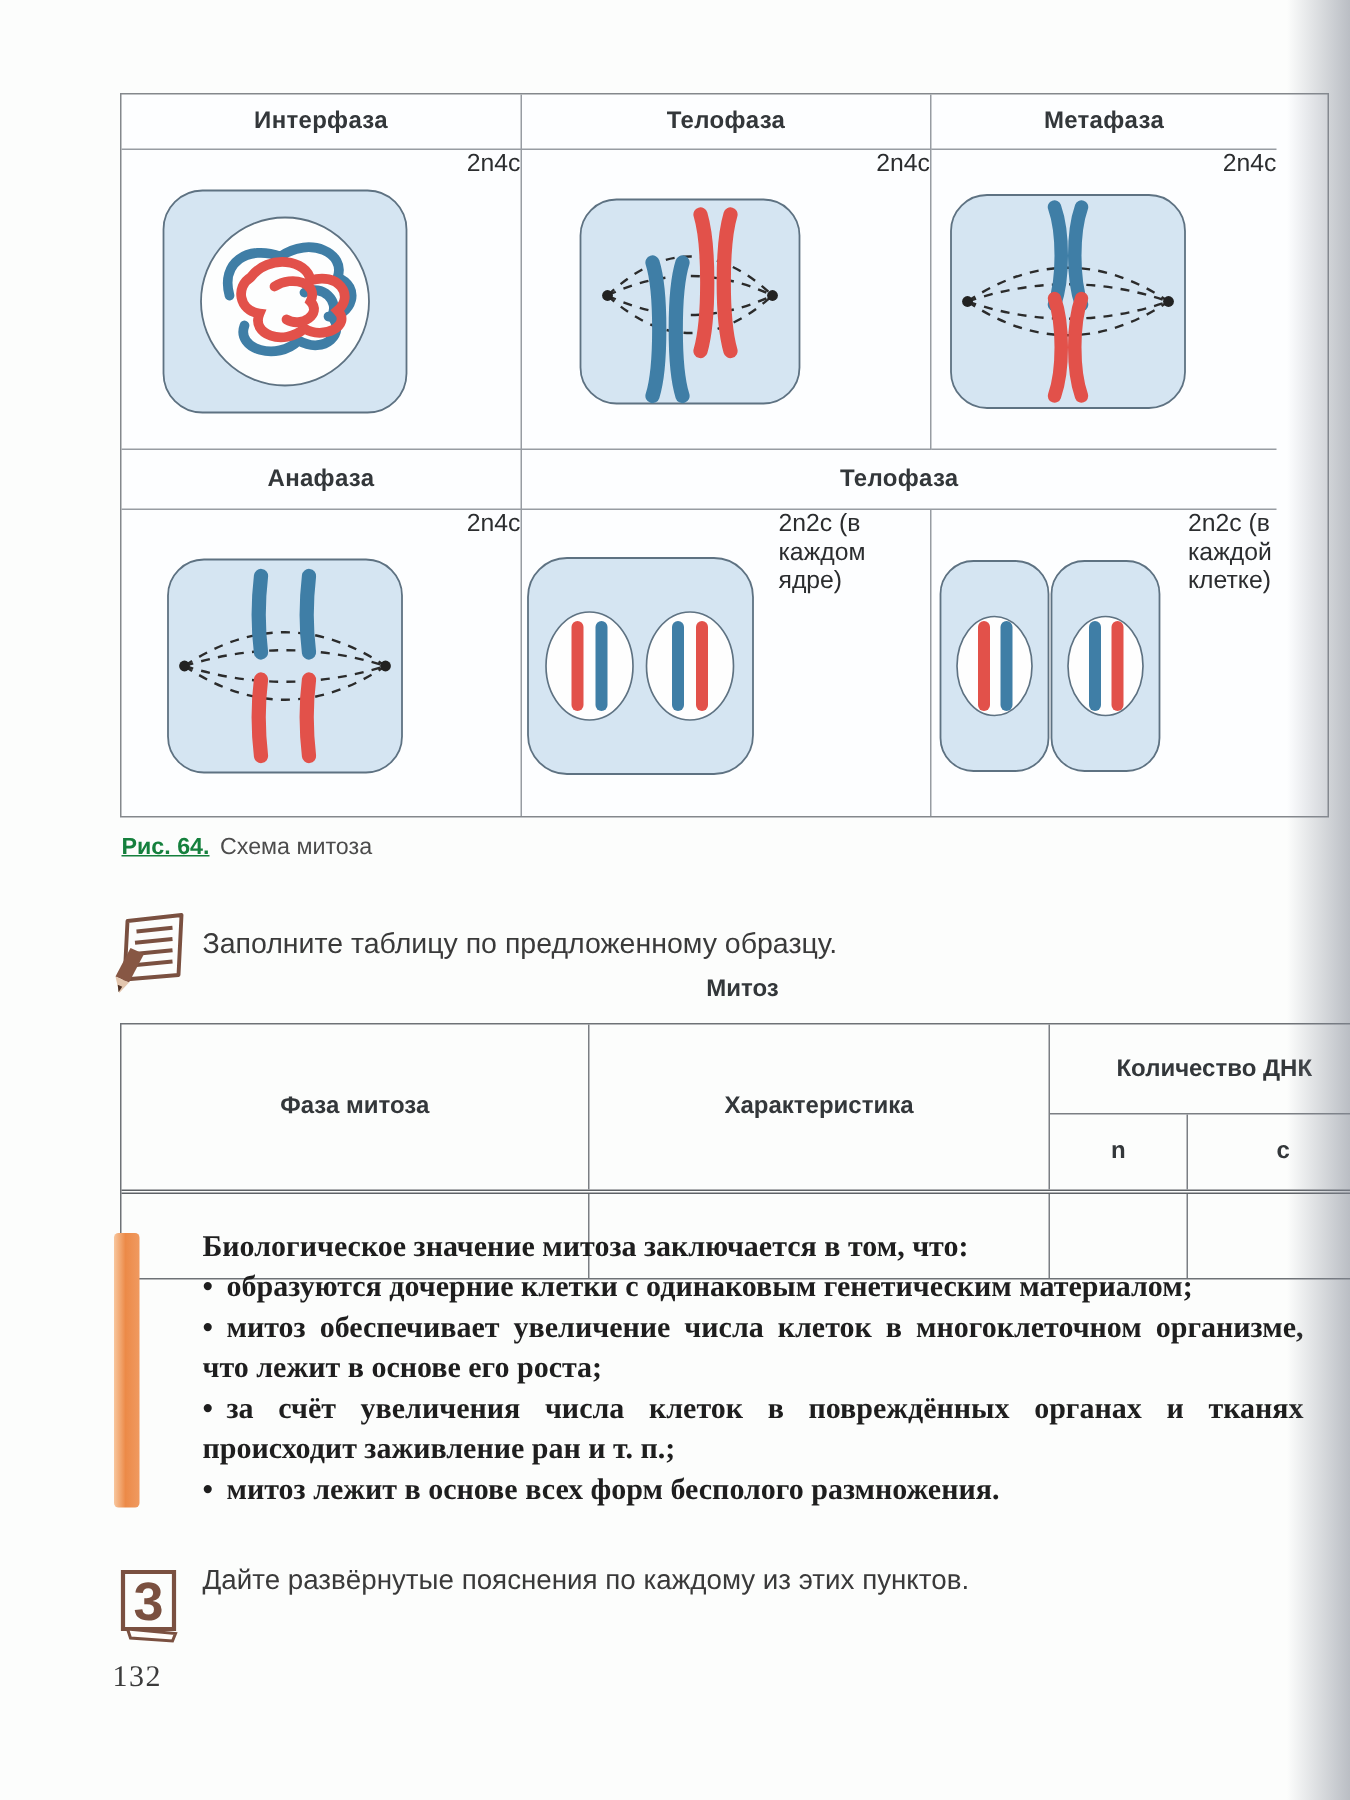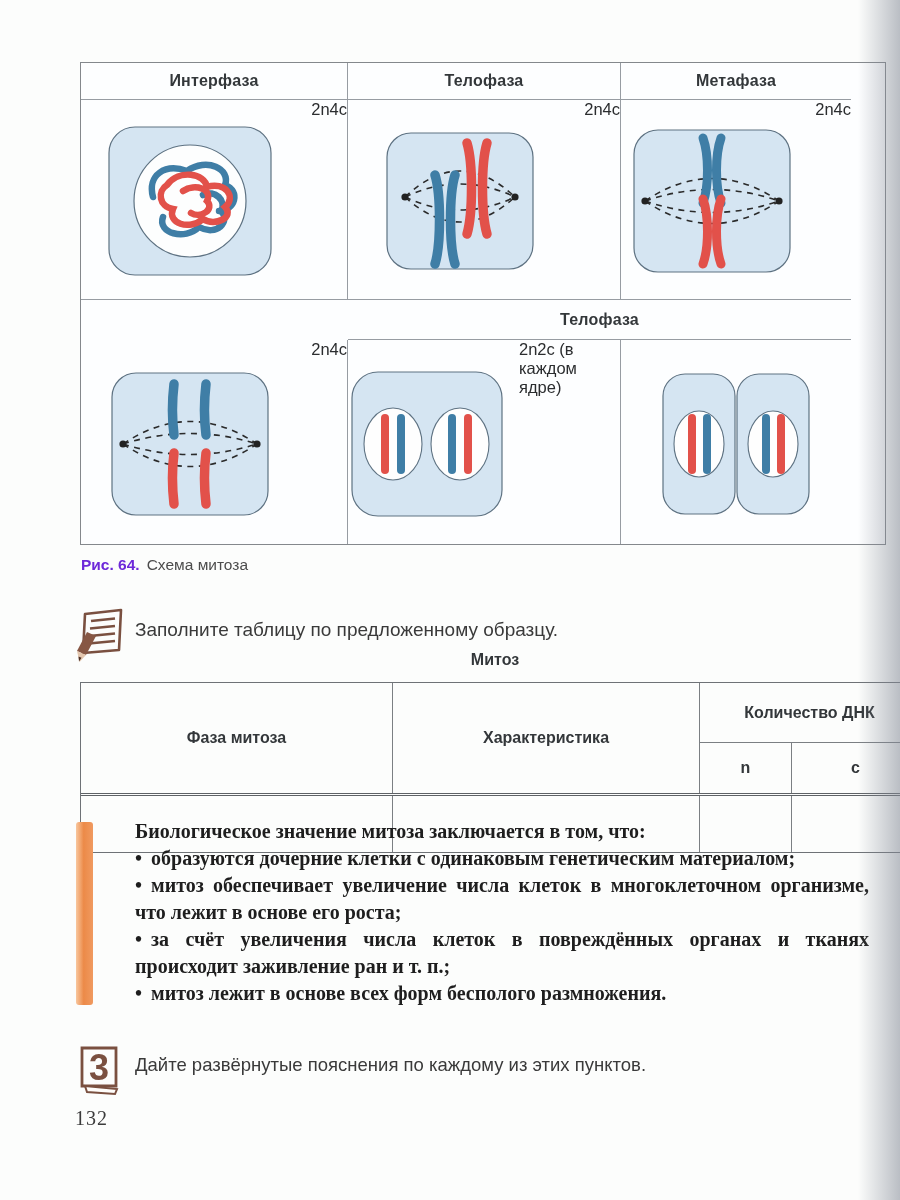--- a/index.html
+++ b/index.html
@@ -29,28 +29,28 @@
   .fcell.last-col{border-right:none;}
   .fcell.last-row{border-bottom:none;}
   .fhead{display:flex;align-items:center;justify-content:center;
     font-weight:bold;font-size:16px;color:#33373a;letter-spacing:.2px;}
   .fcontent{display:flex;flex-direction:row;}
   .fdiagram{flex:1;display:flex;align-items:center;justify-content:center;padding-top:3px;}
   .flabel{font-size:16.5px;color:#2b2d2f;padding:0 0 7px 13px;}
   .tel-span{grid-column:2/4;}
 
   .caption{position:absolute;left:81px;top:556px;font-size:15.5px;color:#4c4c4c;}
-  .caption .cap-b{font-weight:bold;color:#6d28d9;margin-right:7px;}
+  .caption .cap-b{font-weight:bold;color:#15803d;margin-right:7px;text-decoration:underline;}
 
   
   .task1{position:absolute;left:74px;top:605px;display:flex;justify-content:space-between;}
   .task-icon{flex:0 0 auto;}
   .task1 .task-text{font-size:19px;color:#3a3a3a;margin-left:9px;margin-top:14px;}
   .task3{position:absolute;left:74px;top:1042px;display:flex;}
-  .task3 .task-text{font-size:18.5px;color:#3a3a3a;margin-left:11px;margin-top:12px;}
+  .task3 .task-text{font-size:18.5px;color:#3a3a3a;margin-left:11px;}
 
   .mitoz-title{position:absolute;left:80px;top:651px;width:830px;text-align:center;
     font-weight:bold;font-size:16px;color:#33373a;}
 
   
   .mtable{position:absolute;left:80px;top:682px;width:840px;border:1.2px solid #6e7276;box-sizing:border-box;background:transparent;}
   .mt-header{display:grid;grid-template-columns:312px 307px 92px 127px;grid-template-rows:60px 50px;
     border-bottom:3px double #5e6266;}
   .mth{display:flex;align-items:center;justify-content:center;font-weight:bold;font-size:16px;color:#33373a;box-sizing:border-box;}
   .h-phase{grid-row:1/3;grid-column:1;border-right:1px solid #7b7f83;}
@@ -146,20 +146,23 @@
           <path d="M71,10 C77,27 77,58 71,75" stroke="#3f7ea6"></path>
           <path d="M89,10 C83,27 83,58 89,75" stroke="#3f7ea6"></path>
           <path d="M71,71 C77,88 77,119 71,136" stroke="#e2514a"></path>
           <path d="M89,71 C83,88 83,119 89,136" stroke="#e2514a"></path>
         </g>
       </svg>
     </div>
     <div class="flabel">2n4c</div>
   </div>
 
+  <div class="fcell fhead">
+      <span>Анафаза</span>
+    </div>
   <div class="fcell fhead tel-span last-col">
       <span>Телофаза</span>
     </div>
 
   <div class="fcell fcontent last-row">
     <div class="fdiagram">
       <svg width="160" height="146" viewBox="0 0 160 146">
         <rect x="2" y="2" width="156" height="142" rx="24" fill="#d5e5f2" stroke="#5e7282" stroke-width="1.2"></rect>
         <g fill="none" stroke="#2b2b2b" stroke-width="1.6" stroke-dasharray="6 5.5">
           <path d="M13,73 Q80,28 147,73"></path>
@@ -205,20 +208,21 @@
         <ellipse cx="42" cy="74" rx="25" ry="33" fill="#fefefe" stroke="#5e7282" stroke-width="1.1"></ellipse>
         <ellipse cx="116" cy="74" rx="25" ry="33" fill="#fefefe" stroke="#5e7282" stroke-width="1.1"></ellipse>
         <g fill="none" stroke-linecap="round" stroke-width="8">
           <path d="M35,48 L35,100" stroke="#e2514a"></path>
           <path d="M50,48 L50,100" stroke="#3f7ea6"></path>
           <path d="M109,48 L109,100" stroke="#3f7ea6"></path>
           <path d="M124,48 L124,100" stroke="#e2514a"></path>
         </g>
       </svg>
     </div>
+    <div class="flabel">2n2c (в каждой клетке)</div>
   </div>
 </div>
 
 <div class="caption">
   <span class="cap-b">Рис. 64.</span><span>Схема митоза</span>
 </div>
 
 <div class="task1">
   <div class="task-icon">
     <svg width="52" height="58" viewBox="0 0 52 58">

